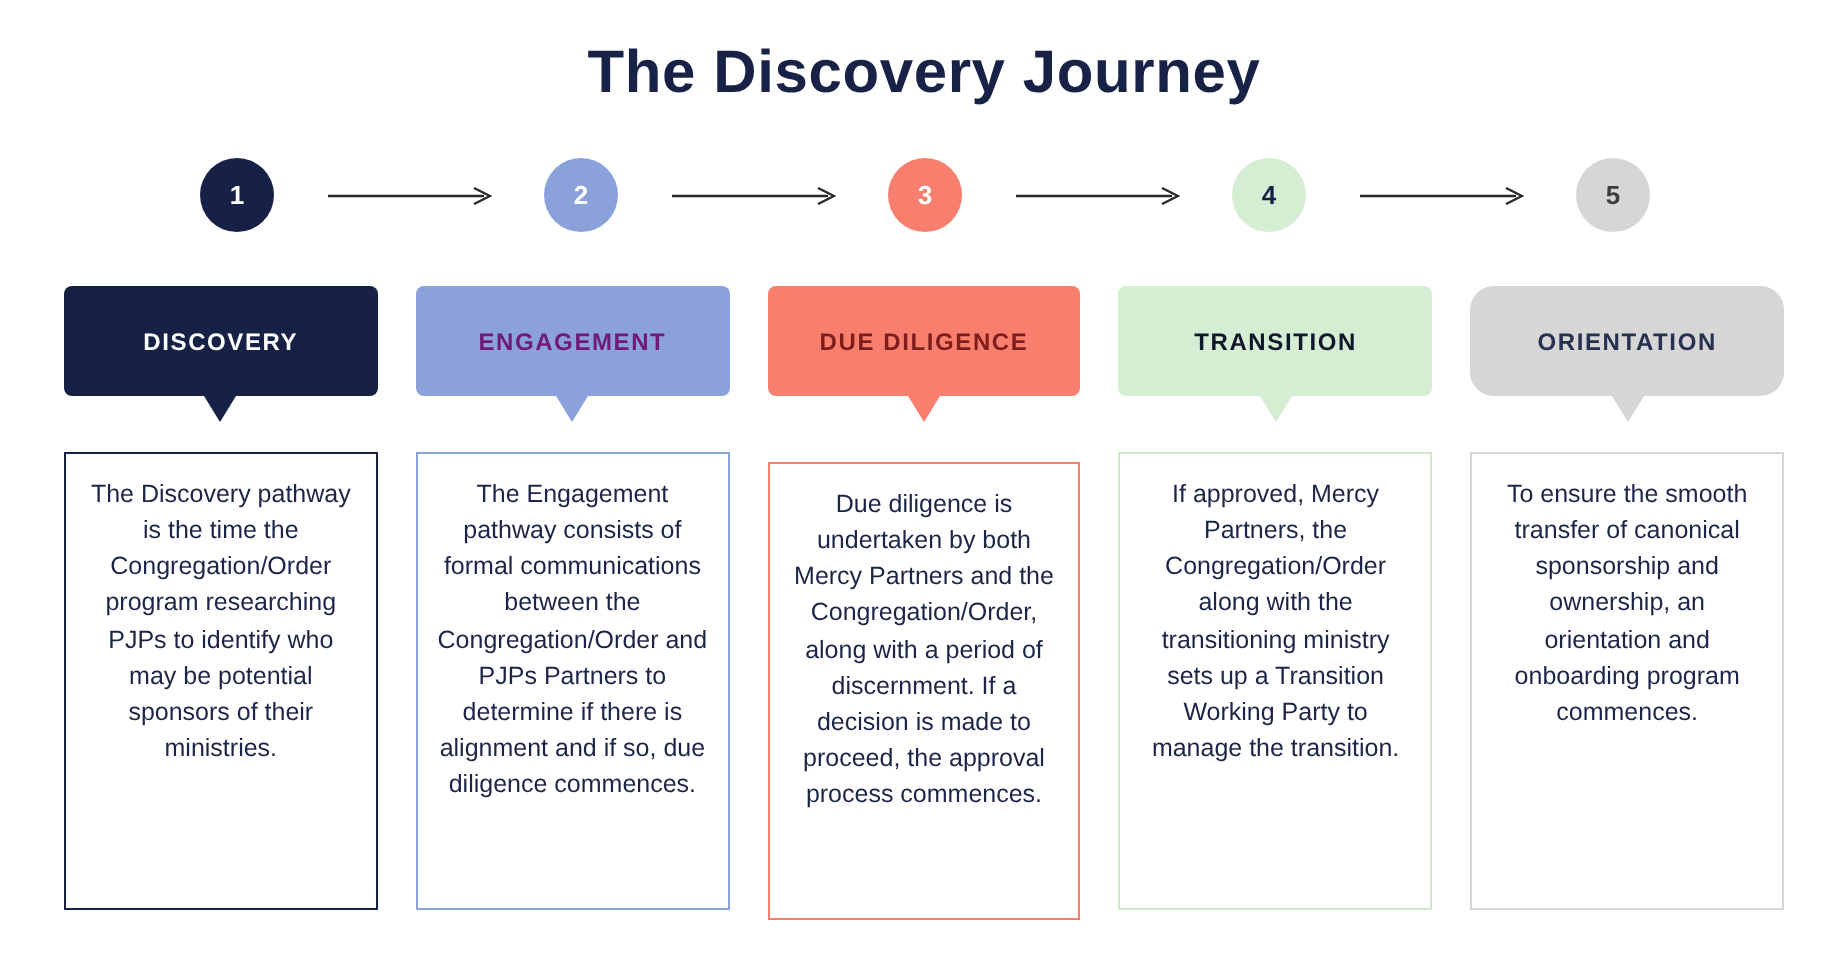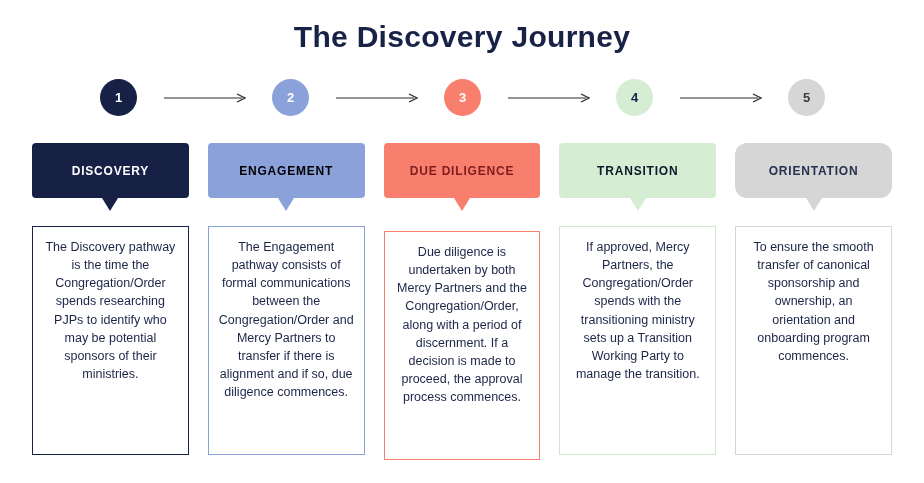--- a/index.html
+++ b/index.html
@@ -62,21 +62,21 @@
     text-transform: uppercase;
     text-align: center;
   }
   .tail {
     width: 0; height: 0;
     border-left: 8px solid transparent;
     border-right: 8px solid transparent;
     border-top: 13px solid #000;
   }
   .hdr-1 { background: #172145; color: #ffffff; }
-  .hdr-2 { background: #8ba1da; color: #000000; }
+  .hdr-2 { background: #8ba1da; color: #701a75; }
   .hdr-3 { background: #f87f6e; color: #7f1d1d; }
   .hdr-4 { background: #d5edd2; color: #0f172a; }
   .hdr-5 { background: #d6d6d6; color: #26304f; border-radius: 12px; }
   .tail-1 { border-top-color: #172145; }
   .tail-2 { border-top-color: #8ba1da; }
   .tail-3 { border-top-color: #f87f6e; }
   .tail-4 { border-top-color: #d5edd2; }
   .tail-5 { border-top-color: #d6d6d6; }
 
   .body-box {
@@ -127,39 +127,39 @@
       <line x1="0" y1="6" x2="78" y2="6" stroke="#2a2a2a" stroke-width="1.2"></line>
       <path d="M73,2 L81,6 L73,10" fill="none" stroke="#2a2a2a" stroke-width="1.2"></path>
     </svg>
   </div>
 
   <div class="columns">
 
     <div class="column">
       <div class="header-box hdr-1">DISCOVERY</div>
       <div class="tail tail-1"></div>
-      <div class="body-box bdy-1">The Discovery pathway is the time the Congregation/Order spends researching PJPs to identify who may be potential sponsors of their ministries.</div>
+      <div class="body-box bdy-1">The Discovery pathway is the time the Congregation/Order program researching PJPs to identify who may be potential sponsors of their ministries.</div>
     </div>
 
     <div class="column">
       <div class="header-box hdr-2">ENGAGEMENT</div>
       <div class="tail tail-2"></div>
-      <div class="body-box bdy-2">The Engagement pathway consists of formal communications between the Congregation/Order and Mercy Partners to transfer if there is alignment and if so, due diligence commences.</div>
+      <div class="body-box bdy-2">The Engagement pathway consists of formal communications between the Congregation/Order and PJPs Partners to determine if there is alignment and if so, due diligence commences.</div>
     </div>
 
     <div class="column">
       <div class="header-box hdr-3">DUE DILIGENCE</div>
       <div class="tail tail-3"></div>
       <div class="body-box bdy-3">Due diligence is undertaken by both Mercy Partners and the Congregation/Order, along with a period of discernment. If a decision is made to proceed, the approval process commences.</div>
     </div>
 
     <div class="column">
       <div class="header-box hdr-4">TRANSITION</div>
       <div class="tail tail-4"></div>
-      <div class="body-box bdy-4">If approved, Mercy Partners, the Congregation/Order spends with the transitioning ministry sets up a Transition Working Party to manage the transition.</div>
+      <div class="body-box bdy-4">If approved, Mercy Partners, the Congregation/Order along with the transitioning ministry sets up a Transition Working Party to manage the transition.</div>
     </div>
 
     <div class="column">
       <div class="header-box hdr-5">ORIENTATION</div>
       <div class="tail tail-5"></div>
       <div class="body-box bdy-5">To ensure the smooth transfer of canonical sponsorship and ownership, an orientation and onboarding program commences.</div>
     </div>
 
   </div>
 </div>

